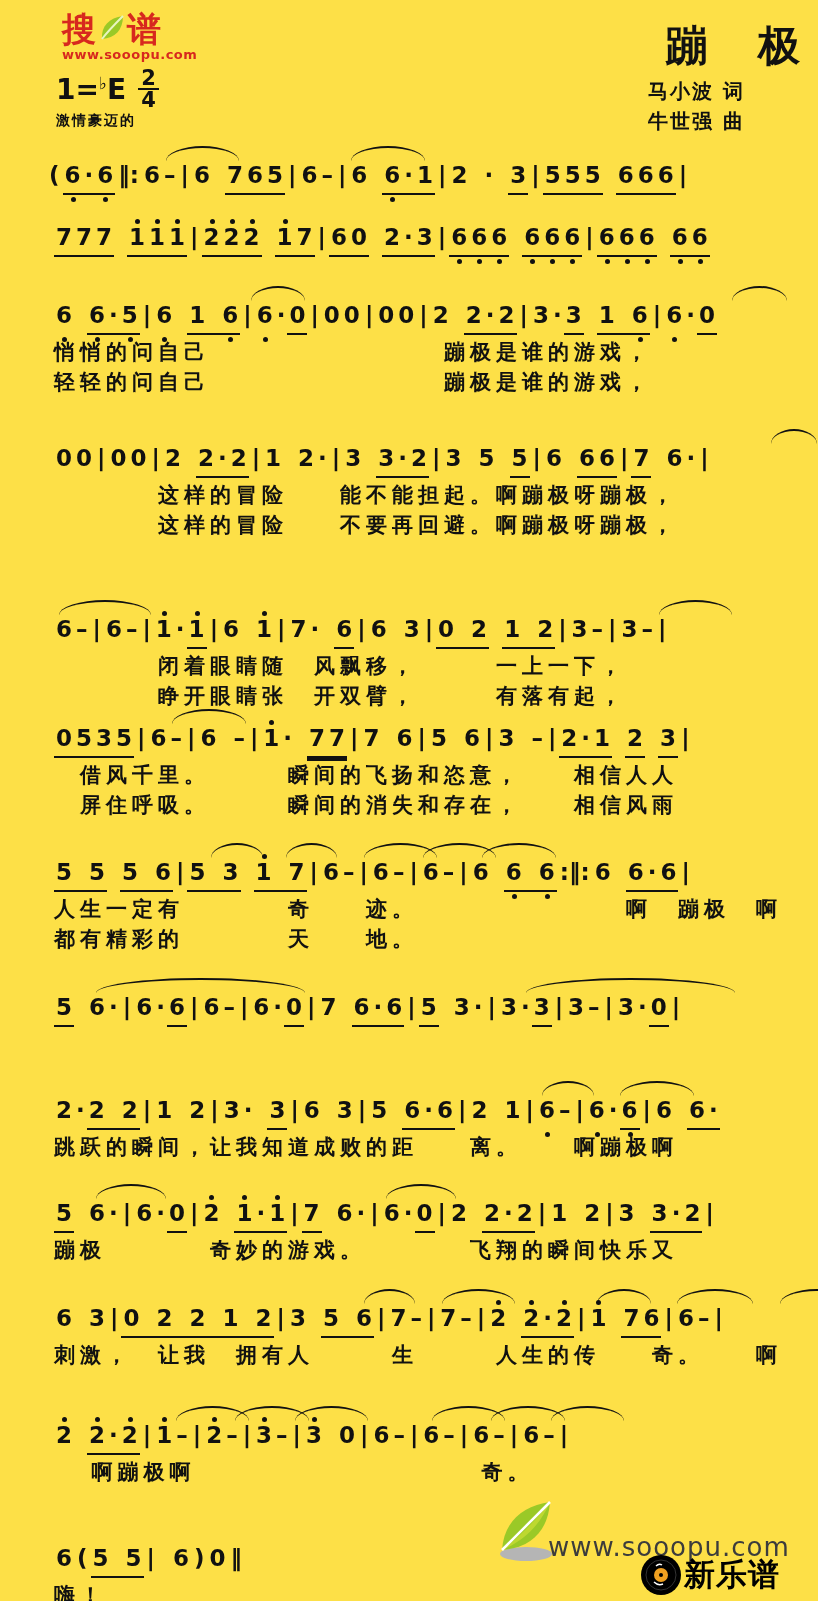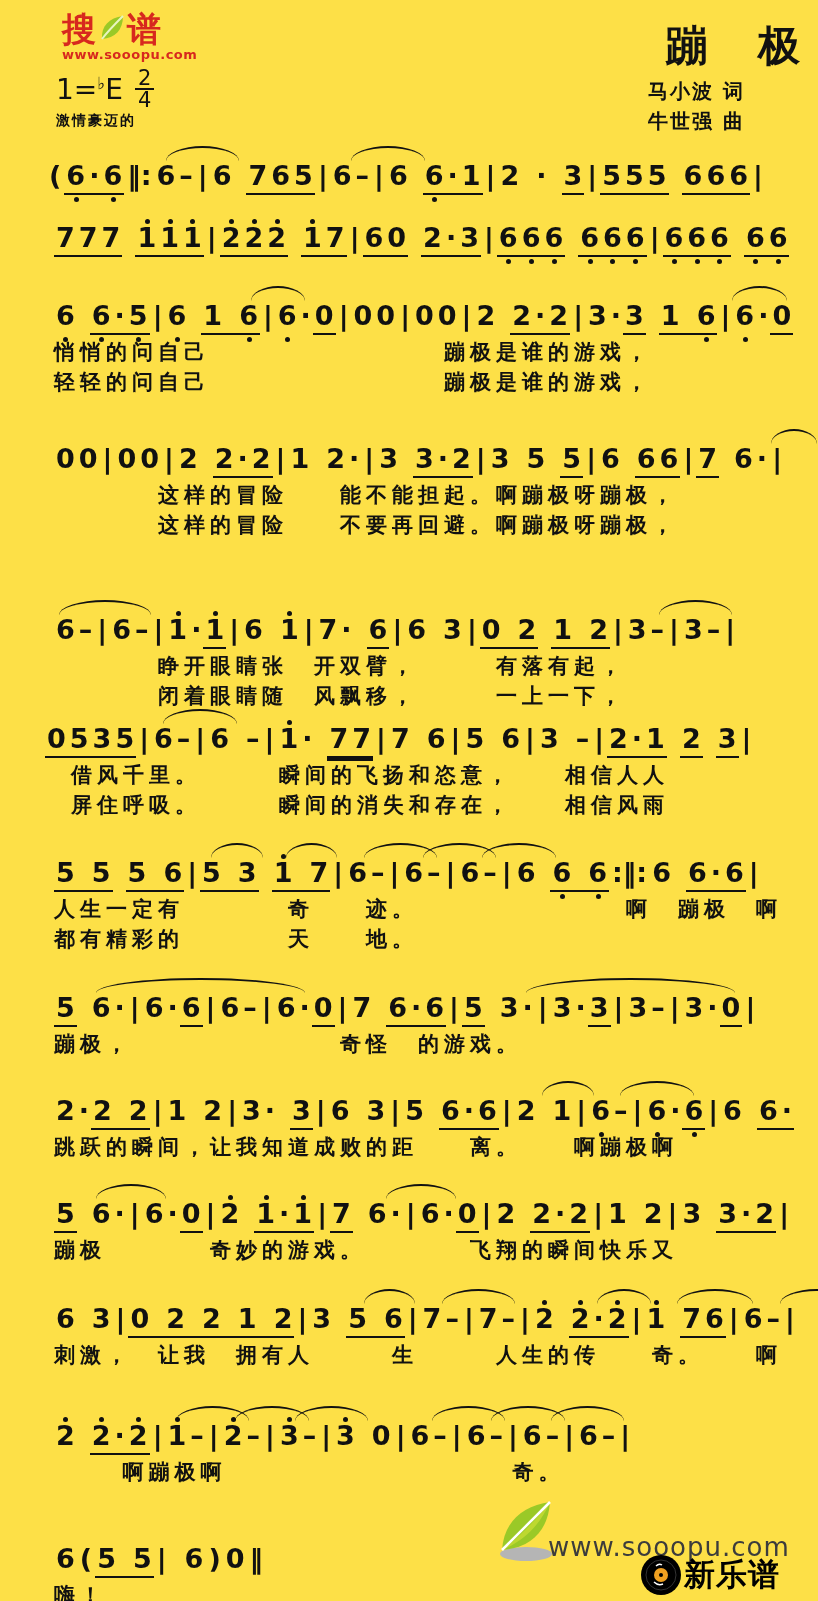--- a/index.html
+++ b/index.html
@@ -5,33 +5,33 @@
   html,body{margin:0;padding:0;background:#e8e8e8;}
   .page{position:relative;width:818px;height:1601px;margin:0 auto;background:#fde047;overflow:hidden;
         font-family:"DejaVu Sans","Liberation Sans",sans-serif;color:#111;}
   
   .logo{position:absolute;left:62px;top:12px;line-height:1;white-space:nowrap;}
   .logo-ch{font-size:34px;font-weight:bold;color:#d7281e;vertical-align:middle;letter-spacing:1px;}
   .logo-leaf{vertical-align:middle;margin:0 -2px;}
   .logo-url{font-size:13px;font-weight:bold;color:#d7281e;margin-top:2px;letter-spacing:.5px;}
   .title{position:absolute;left:0;right:0;top:18px;margin:0;text-align:right;
          font-size:42px;font-weight:bold;letter-spacing:18px;text-indent:18px;}
-  .keysig{position:absolute;left:56px;top:72px;font-size:28px;font-weight:normal;white-space:nowrap;}
+  .keysig{position:absolute;left:56px;top:72px;font-size:28px;font-weight:bold;white-space:nowrap;}
   .keysig sup{font-size:17px;vertical-align:super;}
   .frac{display:inline-block;vertical-align:middle;text-align:center;font-size:21px;line-height:20px;margin-left:12px;margin-top:-4px;}
   .frac .fn{display:block;border-bottom:2px solid #111;padding:0 3px;}
   .frac .fd{display:block;}
   .mood{position:absolute;left:56px;top:112px;font-size:14px;font-weight:bold;letter-spacing:2px;}
   .credit{position:absolute;left:648px;font-size:20px;font-weight:bold;letter-spacing:2px;white-space:nowrap;}
   .credit.lyr{top:78px;}
   .credit.cmp{top:108px;}
   
   .score{position:absolute;inset:0;}
   .line{position:absolute;white-space:nowrap;}
-  .notes{position:relative;padding-top:16px;height:37px;font-weight:bold;font-size:27px;white-space:nowrap;}
+  .notes{position:relative;padding-top:16px;height:37px;font-weight:bold;font-size:23px;white-space:nowrap;}
   .tok{position:relative;display:inline-block;height:33px;line-height:31px;padding:0 2px;vertical-align:top;}
   .tok.u1{border-bottom:2px solid #111;}
   .tok.u2{border-bottom:2px solid #111;box-shadow:0 3px 0 #111;}
   .tok.sp{width:13px;padding:0;}
   .tok.bar{padding:0 3px;font-weight:bold;}
   .od{position:absolute;left:50%;width:5px;height:5px;margin-left:-2px;background:#111;border-radius:50%;}
   .od.hi{top:-3px;}
   .od.lo{bottom:-9px;}
   .slur{position:absolute;height:13px;border-top:2px solid #111;
         border-radius:50% 50% 0 0 / 100% 100% 0 0;}
@@ -76,36 +76,35 @@
         <div class="lyric">悄悄的问自己　　　　　　　　　蹦极是谁的游戏，</div>
         <div class="lyric">轻轻的问自己　　　　　　　　　蹦极是谁的游戏，</div>
       </div>
       <div class="line" style="top: 427px; left: 54px;">
         <div class="notes"><span class="tok">0</span><span class="tok">0</span><span class="tok bar">|</span><span class="tok">0</span><span class="tok">0</span><span class="tok bar">|</span><span class="tok">2</span><span class="tok sp">&nbsp;</span><span class="tok u1">2</span><span class="tok u1">·</span><span class="tok u1">2</span><span class="tok bar">|</span><span class="tok">1</span><span class="tok sp">&nbsp;</span><span class="tok">2</span><span class="tok">·</span><span class="tok bar">|</span><span class="tok">3</span><span class="tok sp">&nbsp;</span><span class="tok u1">3</span><span class="tok u1">·</span><span class="tok u1">2</span><span class="tok bar">|</span><span class="tok">3</span><span class="tok sp">&nbsp;</span><span class="tok">5</span><span class="tok sp">&nbsp;</span><span class="tok u1">5</span><span class="tok bar">|</span><span class="tok">6</span><span class="tok sp">&nbsp;</span><span class="tok u1">6</span><span class="tok u1">6</span><span class="tok bar">|</span><span class="tok u1">7</span><span class="tok sp">&nbsp;</span><span class="tok">6</span><span class="tok">·</span><span class="tok bar">|</span><div class="slur" style="left: 717px; width: 46px; top: 2px;"></div></div>
         <div class="lyric">　　　　这样的冒险　　能不能担起。啊蹦极呀蹦极，</div>
         <div class="lyric">　　　　这样的冒险　　不要再回避。啊蹦极呀蹦极，</div>
       </div>
       <div class="line" style="top: 598px; left: 54px;">
         <div class="notes"><span class="tok">6</span><span class="tok">–</span><span class="tok bar">|</span><span class="tok">6</span><span class="tok">–</span><span class="tok bar">|</span><span class="tok">1<i class="od hi"></i></span><span class="tok">·</span><span class="tok u1">1<i class="od hi"></i></span><span class="tok bar">|</span><span class="tok">6</span><span class="tok sp">&nbsp;</span><span class="tok">1<i class="od hi"></i></span><span class="tok bar">|</span><span class="tok">7</span><span class="tok">·</span><span class="tok sp">&nbsp;</span><span class="tok u1">6</span><span class="tok bar">|</span><span class="tok">6</span><span class="tok sp">&nbsp;</span><span class="tok">3</span><span class="tok bar">|</span><span class="tok u1">0</span><span class="tok u1 sp">&nbsp;</span><span class="tok u1">2</span><span class="tok sp">&nbsp;</span><span class="tok u1">1</span><span class="tok u1 sp">&nbsp;</span><span class="tok u1">2</span><span class="tok bar">|</span><span class="tok">3</span><span class="tok">–</span><span class="tok bar">|</span><span class="tok">3</span><span class="tok">–</span><span class="tok bar">|</span><div class="slur" style="left: 5px; width: 92px; top: 2px;"></div><div class="slur" style="left: 605px; width: 73px; top: 2px;"></div></div>
+        <div class="lyric">　　　　闭着眼睛随　风飘移，　　　一上一下，</div>
         <div class="lyric">　　　　睁开眼睛张　开双臂，　　　有落有起，</div>
-        <div class="lyric">　　　　闭着眼睛随　风飘移，　　　一上一下，</div>
       </div>
-      <div class="line" style="top: 707px; left: 45px;">
+      <div class="line" style="top: 707px; left: 54px;">
         <div class="notes"><span class="tok u1">0</span><span class="tok u1">5</span><span class="tok u1">3</span><span class="tok u1">5</span><span class="tok bar">|</span><span class="tok">6</span><span class="tok">–</span><span class="tok bar">|</span><span class="tok">6</span><span class="tok sp">&nbsp;</span><span class="tok">–</span><span class="tok bar">|</span><span class="tok">1<i class="od hi"></i></span><span class="tok">·</span><span class="tok sp">&nbsp;</span><span class="tok u2">7</span><span class="tok u2">7</span><span class="tok bar">|</span><span class="tok">7</span><span class="tok sp">&nbsp;</span><span class="tok">6</span><span class="tok bar">|</span><span class="tok">5</span><span class="tok sp">&nbsp;</span><span class="tok">6</span><span class="tok bar">|</span><span class="tok">3</span><span class="tok sp">&nbsp;</span><span class="tok">–</span><span class="tok bar">|</span><span class="tok u1">2</span><span class="tok u1">·</span><span class="tok u1">1</span><span class="tok sp">&nbsp;</span><span class="tok u1">2</span><span class="tok sp">&nbsp;</span><span class="tok u1">3</span><span class="tok bar">|</span><div class="slur" style="left: 118px; width: 74px; top: 2px;"></div></div>
         <div class="lyric">　借风千里。　　　瞬间的飞扬和恣意，　　相信人人</div>
         <div class="lyric">　屏住呼吸。　　　瞬间的消失和存在，　　相信风雨</div>
       </div>
       <div class="line" style="top: 841px; left: 54px;">
         <div class="notes"><span class="tok u1">5</span><span class="tok u1 sp">&nbsp;</span><span class="tok u1">5</span><span class="tok sp">&nbsp;</span><span class="tok u1">5</span><span class="tok u1 sp">&nbsp;</span><span class="tok u1">6</span><span class="tok bar">|</span><span class="tok u1">5</span><span class="tok u1 sp">&nbsp;</span><span class="tok u1">3</span><span class="tok sp">&nbsp;</span><span class="tok u1">1<i class="od hi"></i></span><span class="tok u1 sp">&nbsp;</span><span class="tok u1">7</span><span class="tok bar">|</span><span class="tok">6</span><span class="tok">–</span><span class="tok bar">|</span><span class="tok">6</span><span class="tok">–</span><span class="tok bar">|</span><span class="tok">6</span><span class="tok">–</span><span class="tok bar">|</span><span class="tok">6</span><span class="tok sp">&nbsp;</span><span class="tok u1">6<i class="od lo"></i></span><span class="tok u1 sp">&nbsp;</span><span class="tok u1">6<i class="od lo"></i></span><span class="tok bar">:‖:</span><span class="tok">6</span><span class="tok sp">&nbsp;</span><span class="tok u1">6</span><span class="tok u1">·</span><span class="tok u1">6</span><span class="tok bar">|</span><div class="slur" style="left: 157px; width: 52px; top: 2px;"></div><div class="slur" style="left: 232px; width: 51px; top: 2px;"></div><div class="slur" style="left: 310px; width: 73px; top: 2px;"></div><div class="slur" style="left: 369px; width: 73px; top: 2px;"></div><div class="slur" style="left: 428px; width: 74px; top: 2px;"></div></div>
         <div class="lyric">人生一定有　　　　奇　　迹。　　　　　　　　啊　蹦极　啊</div>
         <div class="lyric">都有精彩的　　　　天　　地。</div>
       </div>
       <div class="line" style="top: 976px; left: 54px;">
         <div class="notes"><span class="tok u1">5</span><span class="tok sp">&nbsp;</span><span class="tok">6</span><span class="tok">·</span><span class="tok bar">|</span><span class="tok">6</span><span class="tok">·</span><span class="tok u1">6</span><span class="tok bar">|</span><span class="tok">6</span><span class="tok">–</span><span class="tok bar">|</span><span class="tok">6</span><span class="tok">·</span><span class="tok u1">0</span><span class="tok bar">|</span><span class="tok">7</span><span class="tok sp">&nbsp;</span><span class="tok u1">6</span><span class="tok u1">·</span><span class="tok u1">6</span><span class="tok bar">|</span><span class="tok u1">5</span><span class="tok sp">&nbsp;</span><span class="tok">3</span><span class="tok">·</span><span class="tok bar">|</span><span class="tok">3</span><span class="tok">·</span><span class="tok u1">3</span><span class="tok bar">|</span><span class="tok">3</span><span class="tok">–</span><span class="tok bar">|</span><span class="tok">3</span><span class="tok">·</span><span class="tok u1">0</span><span class="tok bar">|</span><div class="slur" style="left: 42px; width: 209px; top: 2px;"></div><div class="slur" style="left: 472px; width: 209px; top: 2px;"></div></div>
-        <div class="lyric">蹦极，　　　　　　　　奇怪　的游戏。</div>
       </div>
       <div class="line" style="top: 1079px; left: 54px;">
         <div class="notes"><span class="tok">2</span><span class="tok">·</span><span class="tok u1">2</span><span class="tok u1 sp">&nbsp;</span><span class="tok u1">2</span><span class="tok bar">|</span><span class="tok">1</span><span class="tok sp">&nbsp;</span><span class="tok">2</span><span class="tok bar">|</span><span class="tok">3</span><span class="tok">·</span><span class="tok sp">&nbsp;</span><span class="tok u1">3</span><span class="tok bar">|</span><span class="tok">6</span><span class="tok sp">&nbsp;</span><span class="tok">3</span><span class="tok bar">|</span><span class="tok">5</span><span class="tok sp">&nbsp;</span><span class="tok u1">6</span><span class="tok u1">·</span><span class="tok u1">6</span><span class="tok bar">|</span><span class="tok">2</span><span class="tok sp">&nbsp;</span><span class="tok">1</span><span class="tok bar">|</span><span class="tok">6<i class="od lo"></i></span><span class="tok">–</span><span class="tok bar">|</span><span class="tok">6<i class="od lo"></i></span><span class="tok">·</span><span class="tok u1">6<i class="od lo"></i></span><span class="tok bar">|</span><span class="tok">6</span><span class="tok sp">&nbsp;</span><span class="tok u1">6</span><span class="tok u1">·</span><div class="slur" style="left: 488px; width: 52px; top: 2px;"></div><div class="slur" style="left: 566px; width: 74px; top: 2px;"></div></div>
         <div class="lyric">跳跃的瞬间，让我知道成败的距　　离。　　啊蹦极啊</div>
       </div>
       <div class="line" style="top: 1182px; left: 54px;">
         <div class="notes"><span class="tok u1">5</span><span class="tok sp">&nbsp;</span><span class="tok">6</span><span class="tok">·</span><span class="tok bar">|</span><span class="tok">6</span><span class="tok">·</span><span class="tok u1">0</span><span class="tok bar">|</span><span class="tok">2<i class="od hi"></i></span><span class="tok sp">&nbsp;</span><span class="tok u1">1<i class="od hi"></i></span><span class="tok u1">·</span><span class="tok u1">1<i class="od hi"></i></span><span class="tok bar">|</span><span class="tok u1">7</span><span class="tok sp">&nbsp;</span><span class="tok">6</span><span class="tok">·</span><span class="tok bar">|</span><span class="tok">6</span><span class="tok">·</span><span class="tok u1">0</span><span class="tok bar">|</span><span class="tok">2</span><span class="tok sp">&nbsp;</span><span class="tok u1">2</span><span class="tok u1">·</span><span class="tok u1">2</span><span class="tok bar">|</span><span class="tok">1</span><span class="tok sp">&nbsp;</span><span class="tok">2</span><span class="tok bar">|</span><span class="tok">3</span><span class="tok sp">&nbsp;</span><span class="tok u1">3</span><span class="tok u1">·</span><span class="tok u1">2</span><span class="tok bar">|</span><div class="slur" style="left: 42px; width: 70px; top: 2px;"></div><div class="slur" style="left: 332px; width: 70px; top: 2px;"></div></div>
         <div class="lyric">蹦极　　　　奇妙的游戏。　　　　飞翔的瞬间快乐又</div>
       </div>
       <div class="line" style="top: 1287px; left: 54px;">

